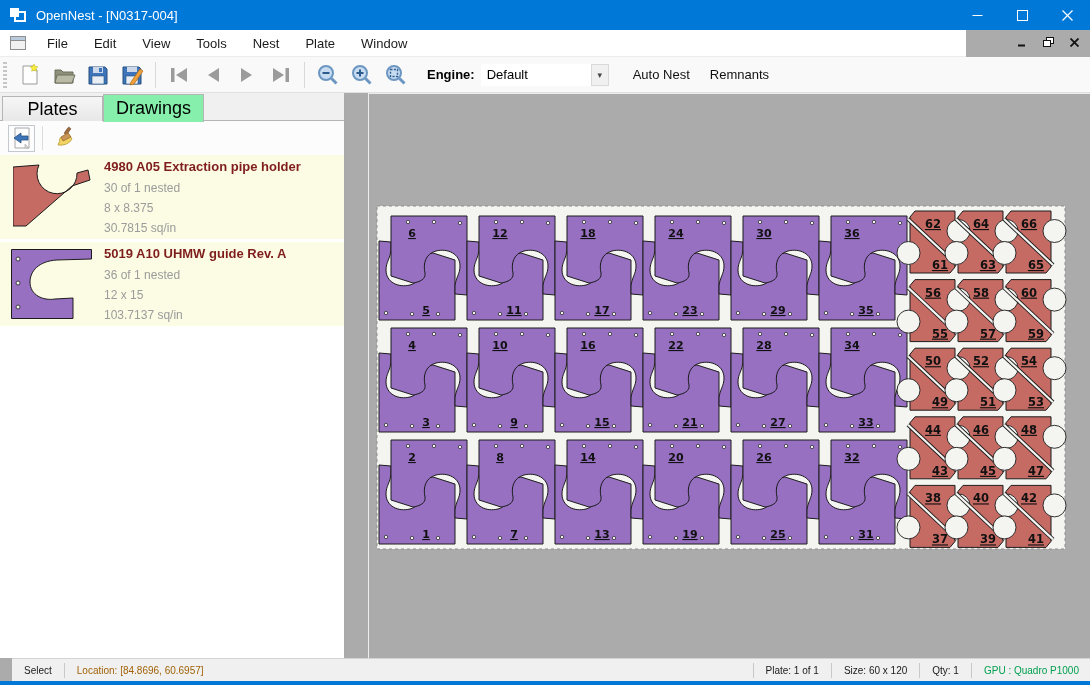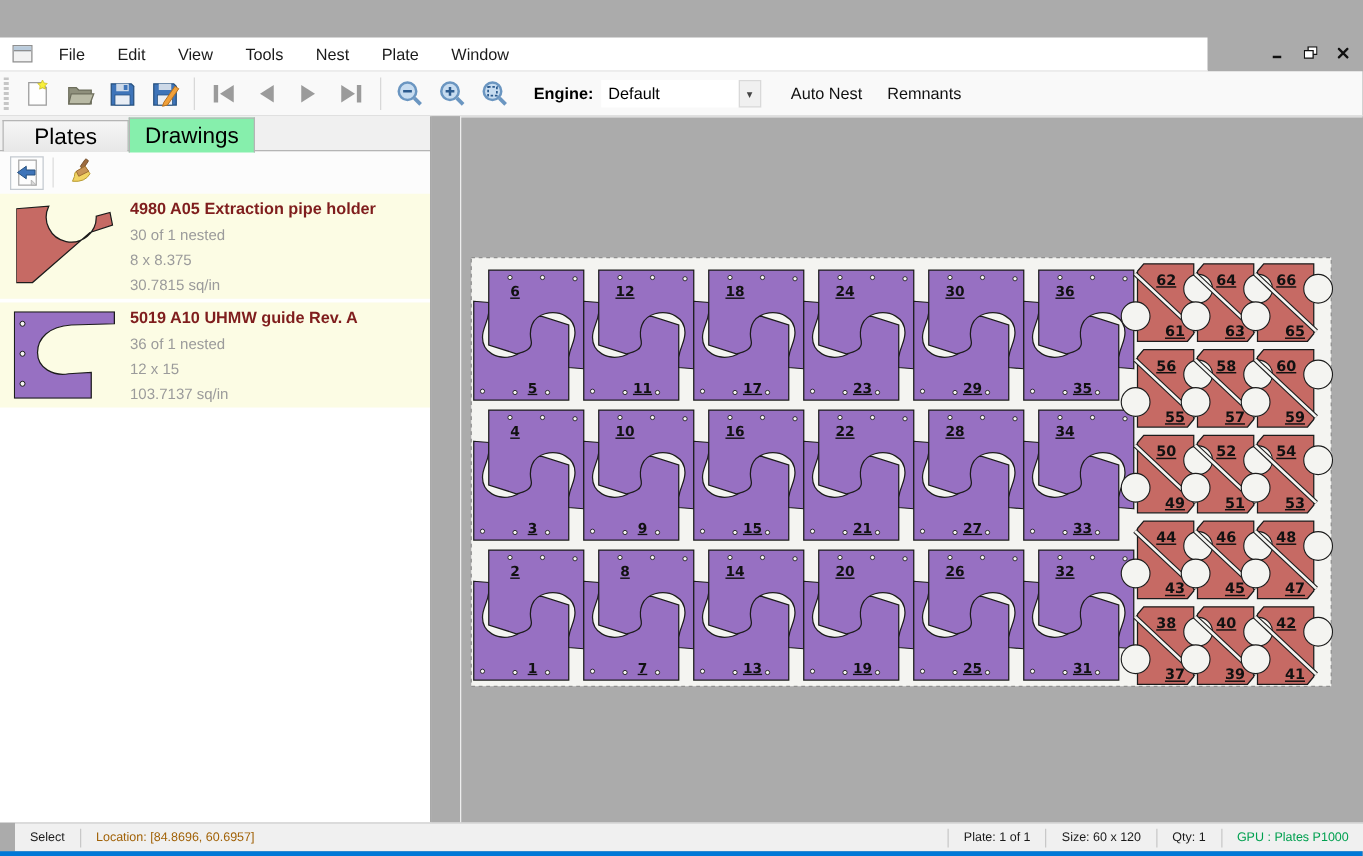--- a/index.html
+++ b/index.html
@@ -69,20 +69,44 @@
   .sseg.dim { color:#a16207; }
   .sb-right { margin-left:auto; display:flex; align-items:center; }
   .grip2 { width:10px; height:10px; margin:8px 3px 0 6px; }
   .bottomstrip { position:absolute; left:0; top:681px; width:1090px; height:4px; background:#0078d7; }
 </style>
 </head>
 <body>
 
 <div class="window">
 
+  <div class="titlebar">
+    <svg class="appicon" viewBox="0 0 18 16">
+      <rect x="1" y="1" width="9" height="9" fill="#fff"></rect>
+      <rect x="6" y="5" width="10" height="9" fill="none" stroke="#fff" stroke-width="2"></rect>
+    </svg>
+    <span class="title">OpenNest - [N0317-004]</span>
+    <div class="win-controls">
+      <div class="win-btn">
+        <svg width="11" height="11" viewBox="0 0 11 11">
+            <line x1="0.5" y1="5.5" x2="10.5" y2="5.5" stroke="#fff" stroke-width="1"></line>
+          </svg>
+      </div>
+      <div class="win-btn">
+        <svg width="11" height="11" viewBox="0 0 11 11">
+            <rect x="0.5" y="0.5" width="10" height="10" fill="none" stroke="#fff" stroke-width="1"></rect>
+          </svg>
+      </div>
+      <div class="win-btn">
+        <svg width="11" height="11" viewBox="0 0 11 11">
+            <path d="M0.5,0.5 L10.5,10.5 M10.5,0.5 L0.5,10.5" stroke="#fff" stroke-width="1.2"></path>
+          </svg>
+      </div>
+    </div>
+  </div>
 
   <div class="menubar">
     <div class="mdi-doc-icon">
         <div class="cap"></div>
       </div>
     <span class="menu-item" style="margin-left:8px">File</span>
     <span class="menu-item">Edit</span>
     <span class="menu-item">View</span>
     <span class="menu-item">Tools</span>
     <span class="menu-item">Nest</span>
@@ -625,21 +649,21 @@
     <div class="ssep"></div>
     <span class="sseg dim">Location: [84.8696, 60.6957]</span>
     <div class="sb-right">
       <div class="ssep"></div>
       <span class="sseg">Plate: 1 of 1</span>
       <div class="ssep"></div>
       <span class="sseg">Size: 60 x 120</span>
       <div class="ssep"></div>
       <span class="sseg">Qty: 1</span>
       <div class="ssep"></div>
-      <span class="sseg" id="gpu-seg" style="color: rgb(0, 160, 80);">GPU : Plates P1000</span>
+      <span class="sseg" id="gpu-seg" style="color: rgb(0, 160, 80);">GPU : Quadro P1000</span>
       <svg class="grip2" viewBox="0 0 10 10">
         <g fill="#a7a7a7">
             <circle cx="8" cy="2" r="1"></circle>
             <circle cx="8" cy="8" r="1"></circle>
             <circle cx="2" cy="8" r="1"></circle>
             <circle cx="5" cy="5" r="1"></circle>
           </g>
       </svg>
     </div>
   </div>

